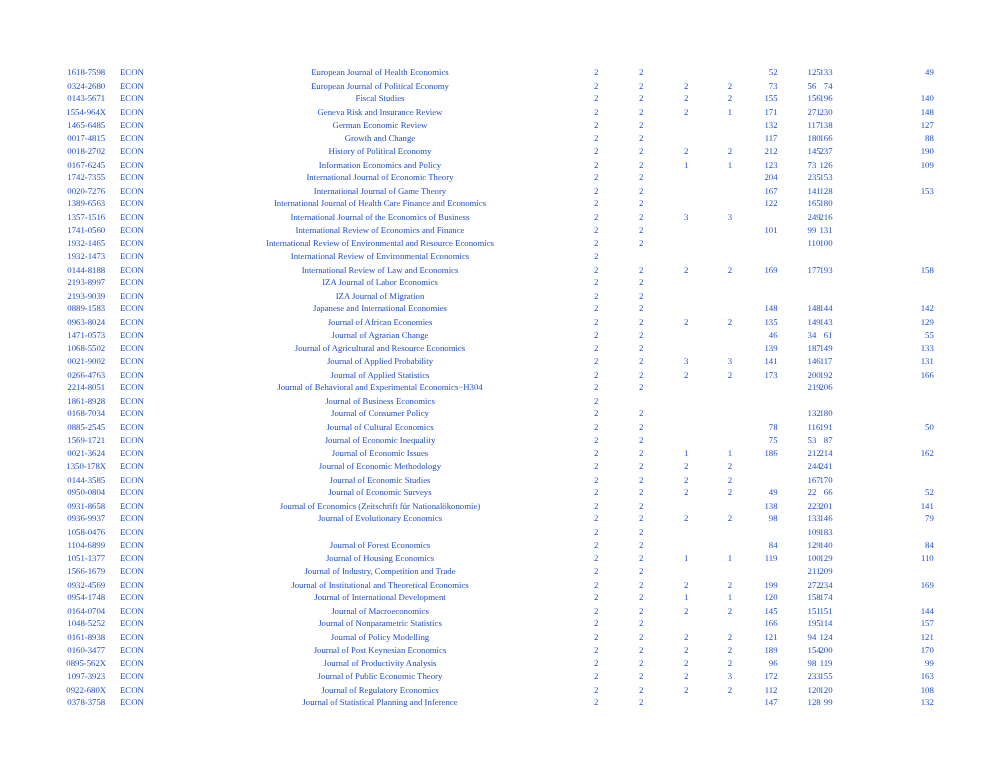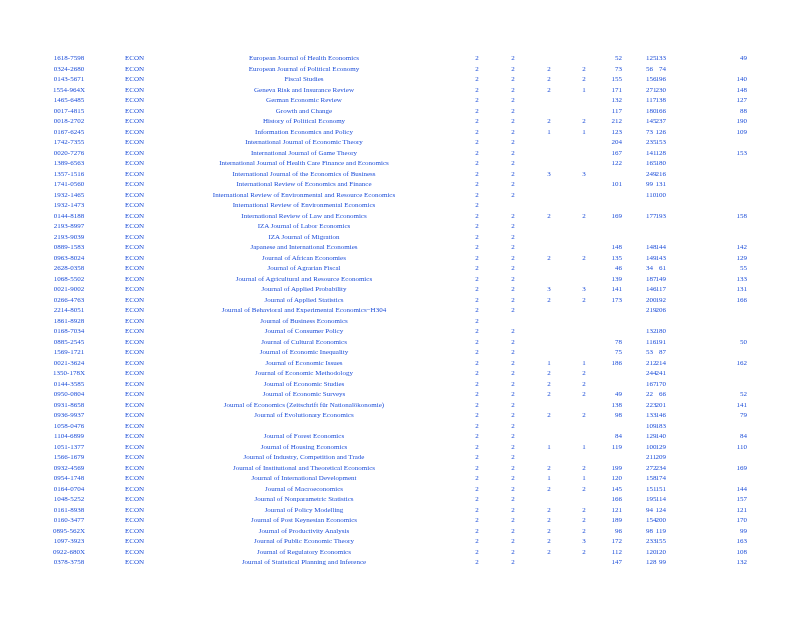--- a/index.html
+++ b/index.html
@@ -22,21 +22,21 @@
   .cell {
     position: absolute;
     top: 0;
     height: 10.5px;
     line-height: 10.5px;
     font-size: 7px;
     white-space: nowrap;
     overflow: visible;
   }
   .col-issn    { left: 40px;  width: 58px;  text-align: center; }
-  .col-cat     { left: 96px;  width: 48px;  text-align: right; }
+  .col-cat     { left: 96px;  width: 48px;  text-align: left; }
   .col-journal { left: 128px; width: 352px; text-align: center; }
   .col-c1      { left: 462px; width: 30px;  text-align: center; }
   .col-c2      { left: 498px; width: 30px;  text-align: center; }
   .col-c3      { left: 534px; width: 30px;  text-align: center; }
   .col-c4      { left: 569px; width: 30px;  text-align: center; }
   .col-v1      { left: 590px; width: 32px;  text-align: right; }
   .col-v2      { left: 634px; width: 32px;  text-align: right; }
   .col-v3      { left: 646px; width: 32px;  text-align: left; }
   .col-v4      { left: 715px; width: 32px;  text-align: right; }
 </style>
@@ -319,23 +319,23 @@
     <span class="cell col-c2">2</span>
     <span class="cell col-c3">2</span>
     <span class="cell col-c4">2</span>
     <span class="cell col-v1">135</span>
     <span class="cell col-v2">143</span>
     <span class="cell col-v3">149</span>
     <span class="cell col-v4">129</span>
   </div>
 
   <div class="row">
-    <span class="cell col-issn">2628-0358</span>
-    <span class="cell col-cat">ECON</span>
-    <span class="cell col-journal">Journal of Agrarian Fiscal</span>
+    <span class="cell col-issn">1471-0573</span>
+    <span class="cell col-cat">ECON</span>
+    <span class="cell col-journal">Journal of Agrarian Change</span>
     <span class="cell col-c1">2</span>
     <span class="cell col-c2">2</span>
     <span class="cell col-c3"></span>
     <span class="cell col-c4"></span>
     <span class="cell col-v1">46</span>
     <span class="cell col-v2">61</span>
     <span class="cell col-v3">34</span>
     <span class="cell col-v4">55</span>
   </div>
 

